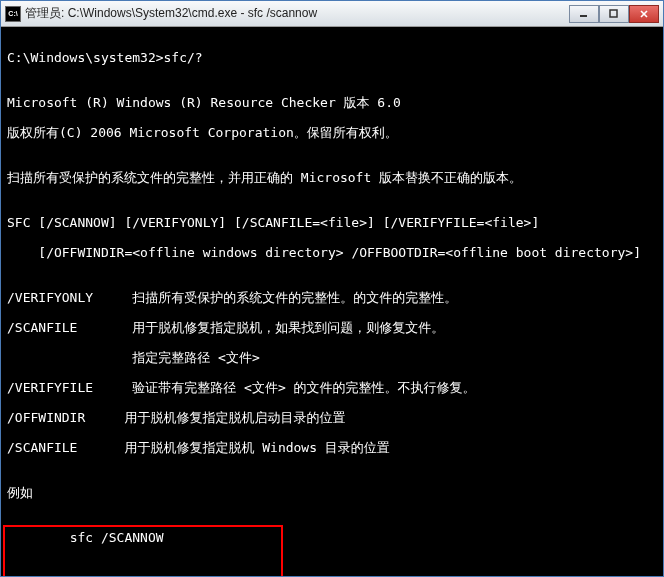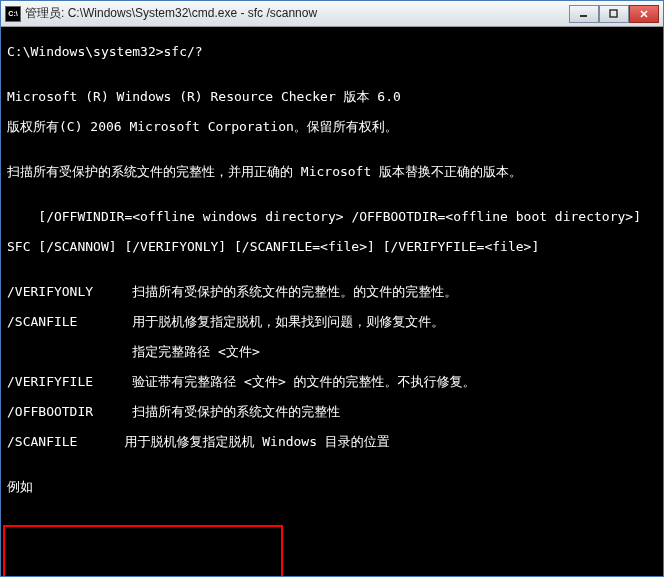--- a/index.html
+++ b/index.html
@@ -61,21 +61,21 @@
   background: linear-gradient(to bottom, #e9706a, #c83b32);
   border-color: #8e2a24;
   color: #fff;
 }
 .win-btn svg { display: block; }
 .terminal {
   width: 100%;
   height: calc(100% - 26px);
   background: #000;
   color: #fff;
-  padding: 2px 6px;
+  padding: 8px 6px;
   font-family: "NSimSun", "SimSun", "Consolas", monospace;
   font-size: 13px;
   line-height: 15px;
   white-space: pre;
   position: relative;
   overflow: hidden;
 }
 .line { white-space: pre-wrap; word-break: break-all; }
 .highlight {
   position: absolute;
@@ -114,32 +114,33 @@
 </div>
 
 <div class="terminal">
 <div class="line">C:\Windows\system32&gt;sfc/?</div>
 <div class="line"></div>
 <div class="line">Microsoft (R) Windows (R) Resource Checker 版本 6.0</div>
 <div class="line">版权所有(C) 2006 Microsoft Corporation。保留所有权利。</div>
 <div class="line"></div>
 <div class="line">扫描所有受保护的系统文件的完整性，并用正确的 Microsoft 版本替换不正确的版本。</div>
 <div class="line"></div>
+<div class="line">SFC [/SCANNOW] [/VERIFYONLY] [/SCANFILE=&lt;file&gt;] [/VERIFYFILE=&lt;file&gt;]</div>
 <div class="line">    [/OFFWINDIR=&lt;offline windows directory&gt; /OFFBOOTDIR=&lt;offline boot directory&gt;]</div>
-<div class="line">SFC [/SCANNOW] [/VERIFYONLY] [/SCANFILE=&lt;file&gt;] [/VERIFYFILE=&lt;file&gt;]</div>
 <div class="line"></div>
 <div class="line">/VERIFYONLY     扫描所有受保护的系统文件的完整性。的文件的完整性。</div>
 <div class="line">/SCANFILE       用于脱机修复指定脱机，如果找到问题，则修复文件。</div>
 <div class="line">                指定完整路径 &lt;文件&gt;</div>
 <div class="line">/VERIFYFILE     验证带有完整路径 &lt;文件&gt; 的文件的完整性。不执行修复。</div>
-<div class="line">/OFFBOOTDIR     扫描所有受保护的系统文件的完整性</div>
+<div class="line">/OFFWINDIR     用于脱机修复指定脱机启动目录的位置</div>
 <div class="line">/SCANFILE      用于脱机修复指定脱机 Windows 目录的位置</div>
 <div class="line"></div>
 <div class="line">例如</div>
 <div class="line"></div>
+<div class="line">        sfc /SCANNOW</div>
 
 
 
 <div class="line"></div>
 
 <div class="line"></div>
 
 <div class="line"></div>
 
 

